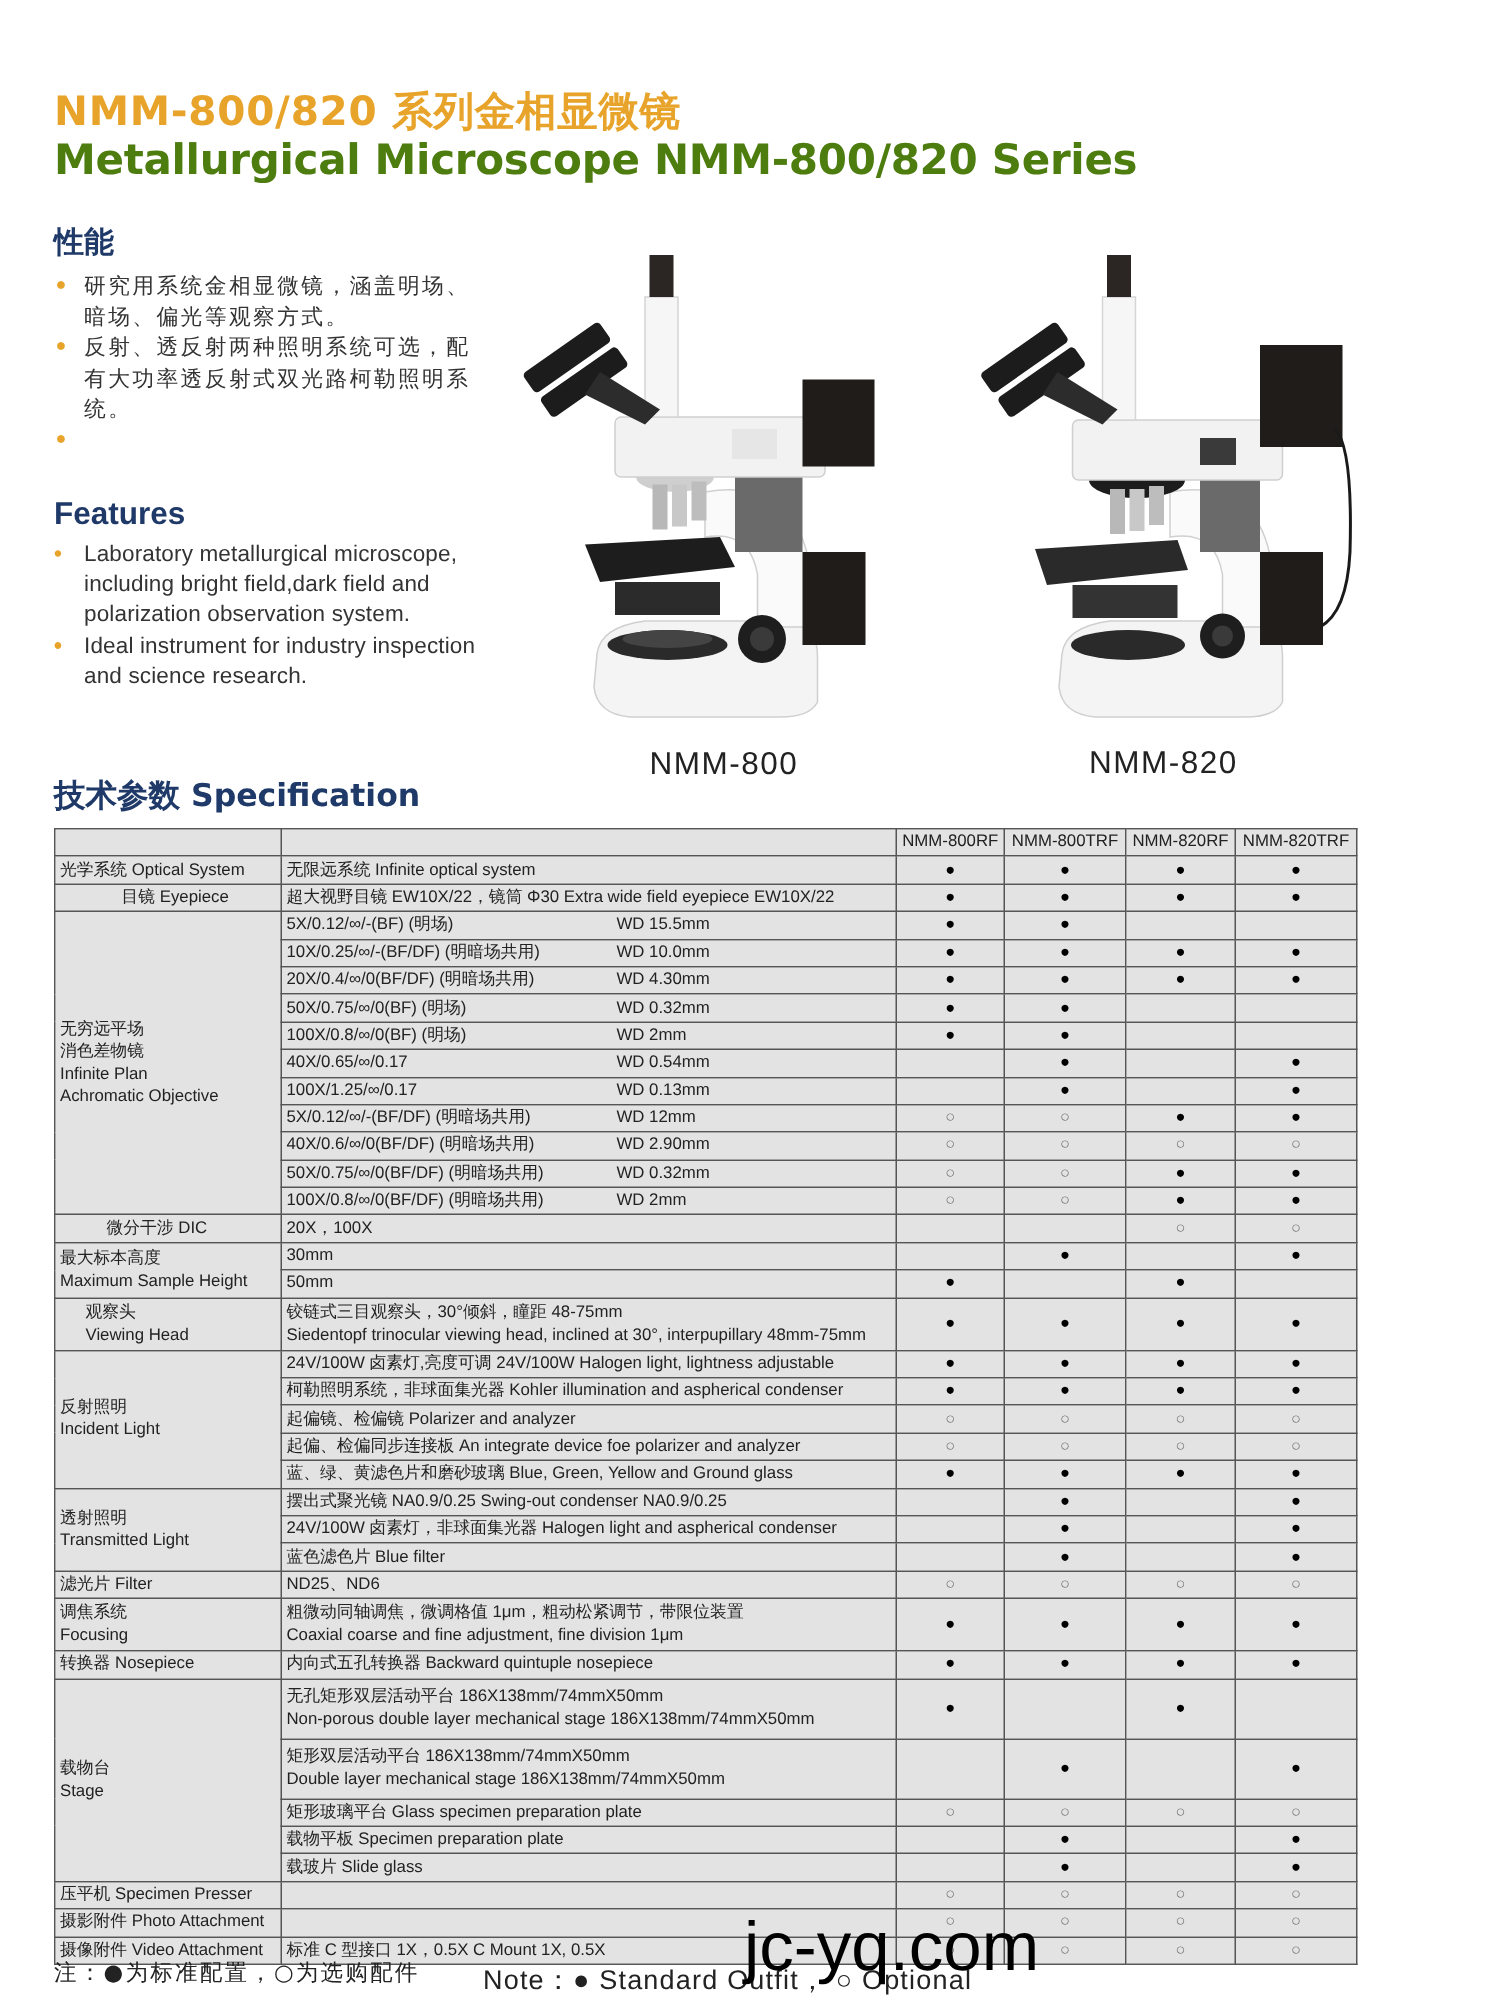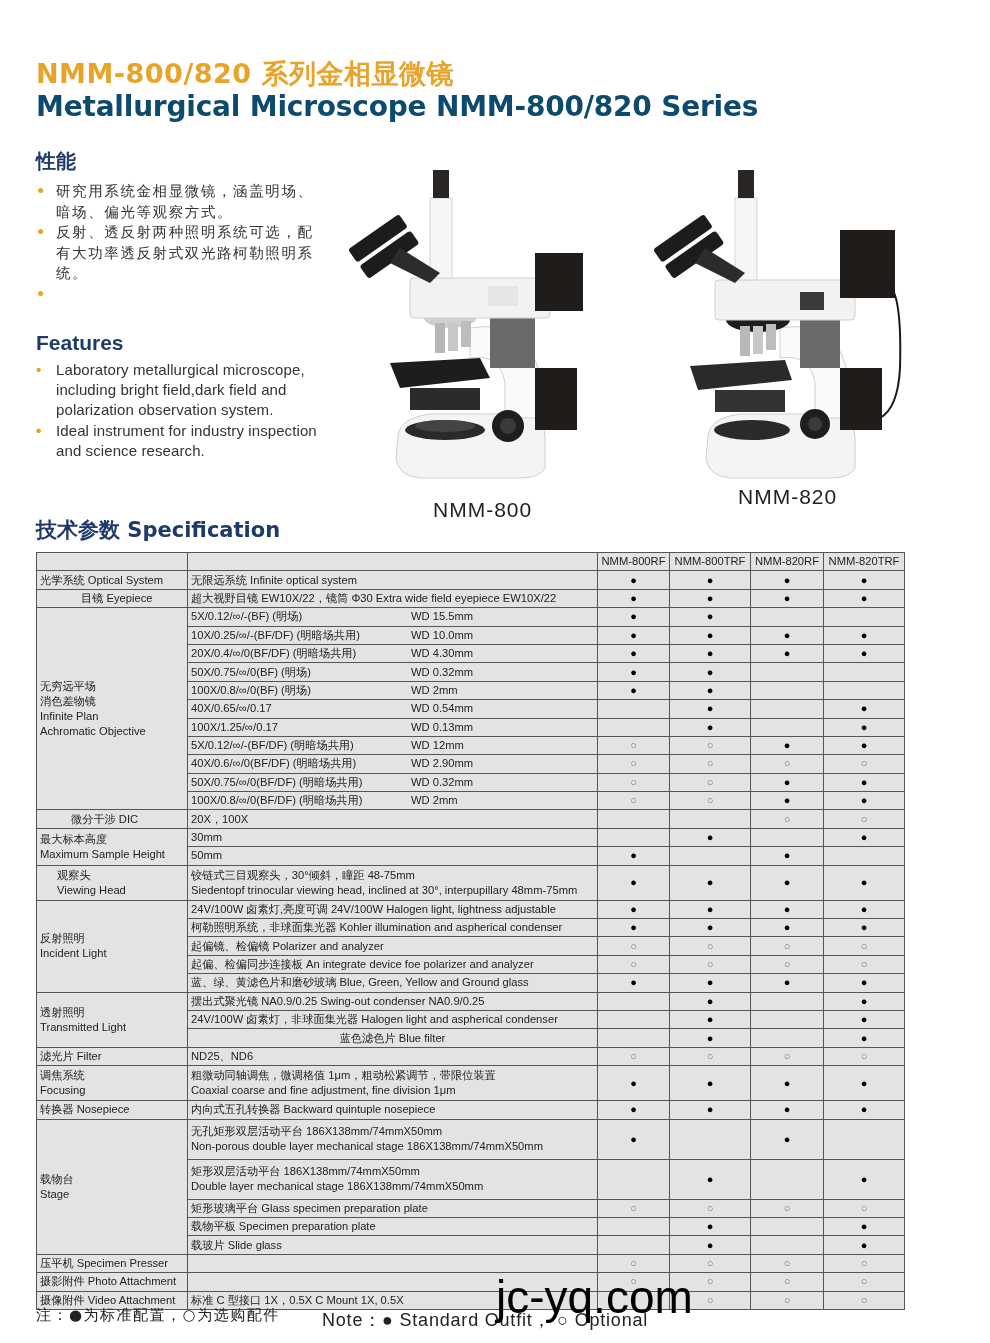--- a/index.html
+++ b/index.html
@@ -1,38 +1,38 @@
 <!DOCTYPE html>
 <html><head>
 <meta charset="utf-8">
 <style>
   * { box-sizing: border-box; margin: 0; padding: 0; }
   html, body { width: 990px; height: 1343px; background: #ffffff; overflow: hidden; }
   body { position: relative; font-family: "Liberation Sans", "DejaVu Sans", sans-serif; color: #222; }
 
   .title-cn { position: absolute; left: 36px; top: 56px; font-size: 27px; color: #e8a42a; font-weight: bold; letter-spacing: 0.5px; white-space: nowrap; font-family: "DejaVu Sans", sans-serif; }
-  .title-en { position: absolute; left: 36px; top: 90px; font-size: 28px; color: #0c4a6e; font-weight: bold; letter-spacing: -0.2px; white-space: nowrap; font-family: "DejaVu Sans", sans-serif; }
+  .title-en { position: absolute; left: 36px; top: 90px; font-size: 28px; color: #4d7c0f; font-weight: bold; letter-spacing: -0.2px; white-space: nowrap; font-family: "DejaVu Sans", sans-serif; }
 
   .sec-head { position: absolute; left: 36px; color: #1f3a68; font-weight: bold; white-space: nowrap; }
   .sec-perf { top: 148px; font-size: 20px; font-family: "DejaVu Sans", sans-serif; }
   .sec-feat { top: 331px; font-size: 21px; }
   .sec-spec { top: 516px; font-size: 21px; font-family: "DejaVu Sans", sans-serif; }
 
   .bullets { position: absolute; left: 36px; width: 290px; list-style: none; }
   .bullets li { position: relative; padding-left: 20px; color: #333; }
   .bullets li .dot { position: absolute; left: 0; top: 0; color: #e8a42a; font-weight: bold; }
   .bullets.cn { top: 181px; font-size: 14.5px; line-height: 20.5px; letter-spacing: 1.6px; font-family: "DejaVu Sans", sans-serif; }
   .bullets.en { top: 360px; font-size: 15px; line-height: 20.2px; letter-spacing: 0.1px; }
 
   .scope { position: absolute; }
   .scope-800 { left: 340px; top: 168px; width: 250px; height: 312px; }
   .scope-820 { left: 640px; top: 168px; width: 270px; height: 312px; }
   .model-label { position: absolute; font-size: 21px; color: #222; letter-spacing: 1px; white-space: nowrap; }
   .label-800 { left: 433px; top: 498px; }
-  .label-820 { left: 726px; top: 485px; margin-left: 12px; }
+  .label-820 { left: 726px; top: 497px; }
 
   table.spec { position: absolute; left: 36px; top: 552px; border-collapse: collapse; table-layout: fixed; width: 868px; font-size: 11.2px; color: #222; }
   table.spec td, table.spec th { border: 1px solid #555; background: #e3e3e3; padding: 0 3px; vertical-align: middle; font-weight: normal; line-height: 15px; white-space: nowrap; overflow: hidden; }
   table.spec tr { height: 18.4px; }
   table.spec tr.tall { height: 35px; }
   table.spec tr.xtall { height: 40px; }
   table.spec th { text-align: center; font-size: 11.2px; }
   table.spec td.mark { text-align: center; font-size: 11px; padding: 0; }
   .filled { color: #000; font-size: 12px; }
   .open { color: #777; font-size: 11px; }
@@ -385,21 +385,21 @@
         <td class="mark filled">●</td>
       </tr>
       <tr>
         <td style="white-space: pre-line;">24V/100W 卤素灯，非球面集光器  Halogen light and aspherical condenser</td>
         <td class="mark "></td>
         <td class="mark filled">●</td>
         <td class="mark "></td>
         <td class="mark filled">●</td>
       </tr>
       <tr>
-        <td style="white-space: pre-line; text-align: center;">蓝色滤色片   Blue filter</td>
+        <td style="white-space: pre-line;">蓝色滤色片   Blue filter</td>
         <td class="mark "></td>
         <td class="mark filled">●</td>
         <td class="mark "></td>
         <td class="mark filled">●</td>
       </tr>
       <tr>
         <td rowspan="1" style="white-space: pre-line; vertical-align: middle;">滤光片   Filter</td>
         <td style="white-space: pre-line;">ND25、ND6</td>
         <td class="mark open">○</td>
         <td class="mark open">○</td>

